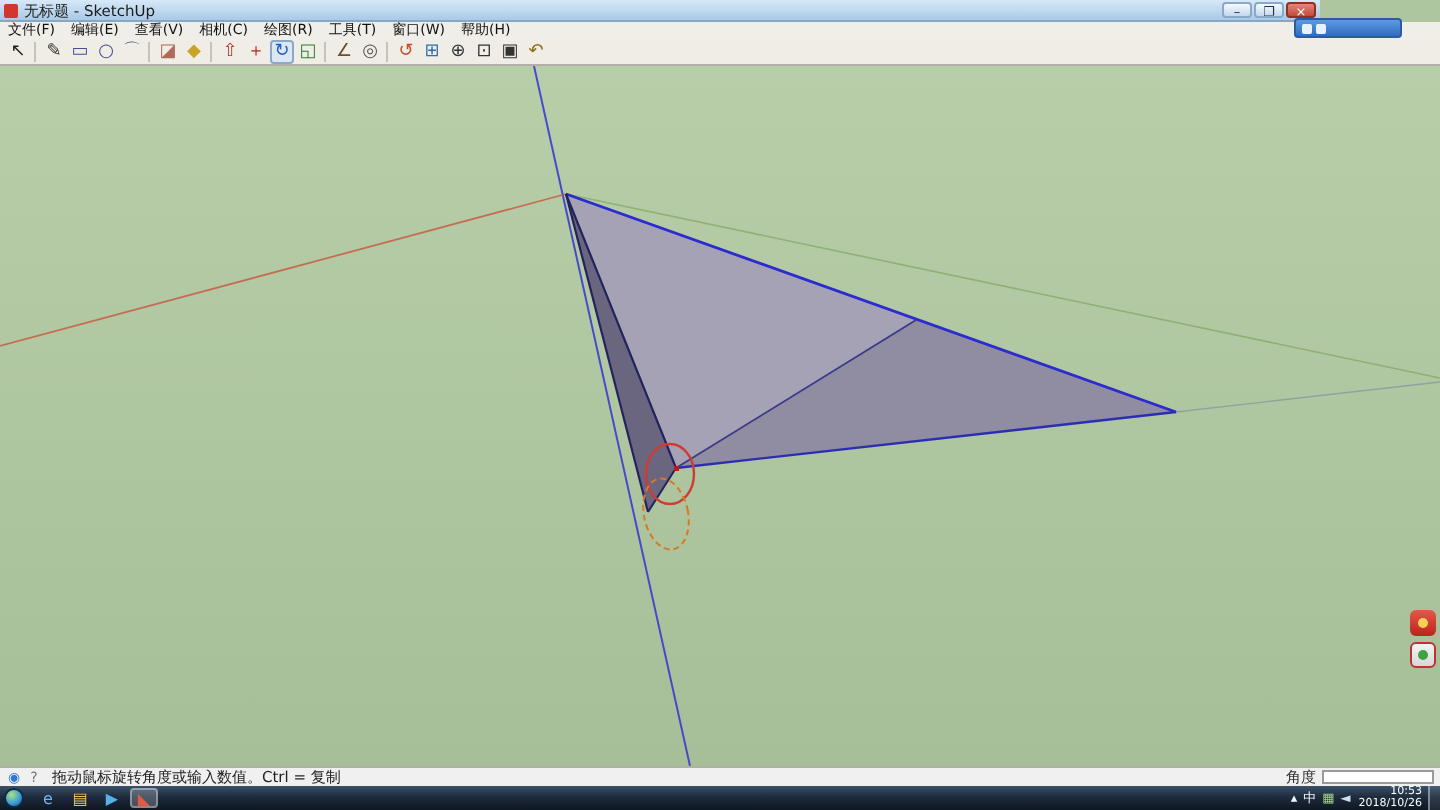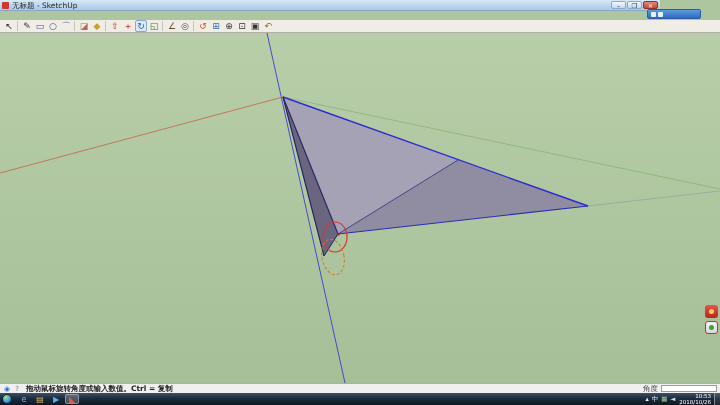--- a/index.html
+++ b/index.html
@@ -44,21 +44,21 @@
   .ad-icon.a1{background:linear-gradient(#e8564a,#b8251c);}
   .ad-icon.a1::after{content:"";position:absolute;left:4px;top:4px;width:5px;height:5px;border-radius:50%;background:#f7d05a;}
   .ad-icon.a2{background:linear-gradient(#f3f3f3,#d8d8d8);border:1px solid #b33;box-sizing:border-box;}
   .ad-icon.a2::after{content:"";position:absolute;left:3px;top:3px;width:5px;height:5px;border-radius:50%;background:#3fa13f;}
 
   
   .statusbar{position:absolute;left:0;top:383px;width:720px;height:10px;background:#f0f0f0;
     border-top:1px solid #b2afa7;display:flex;align-items:center;font-size:7.5px;color:#222;box-sizing:border-box;padding:0 3px;}
   .sb-icon{display:inline-flex;width:8px;height:8px;align-items:center;justify-content:center;
     font-size:7px;margin-right:2px;color:#2e77d0;}
-  .sb-hint{margin-left:3px;white-space:nowrap;font-weight:bold;}
+  .sb-hint{margin-left:3px;white-space:nowrap;}
   .sb-spacer{flex:1;}
   .sb-label{margin-right:3px;color:#333;}
   .sb-input{width:56px;height:7px;font-size:6.5px;border:1px solid #9a9a9a;background:#fff;box-sizing:border-box;padding:0 2px;}
 
   
   .taskbar{position:absolute;left:0;top:393px;width:720px;height:12px;
     background:linear-gradient(#3b5068,#1e2c3d 45%,#0e1722);display:flex;align-items:center;box-sizing:border-box;}
   .start-orb{width:10px;height:10px;border-radius:50%;margin:0 3px 0 2px;
     background:radial-gradient(circle at 35% 30%,#aee27c,#3f9dd8 55%,#1a4f8a);border:1px solid #0d2a47;box-sizing:border-box;}
   .tb-app{width:14px;height:10px;display:flex;align-items:center;justify-content:center;font-size:8px;
@@ -79,20 +79,30 @@
   <div class="titlebar">
     <span class="app-icon"></span>
     <span class="title-text">无标题 - SketchUp</span>
     <span class="win-controls">
       <span class="win-btn">–</span>
       <span class="win-btn">❐</span>
       <span class="win-btn close">×</span>
     </span>
   </div>
 
+  <div class="menubar">
+    <span class="menu-item">文件(F)</span>
+    <span class="menu-item">编辑(E)</span>
+    <span class="menu-item">查看(V)</span>
+    <span class="menu-item">相机(C)</span>
+    <span class="menu-item">绘图(R)</span>
+    <span class="menu-item">工具(T)</span>
+    <span class="menu-item">窗口(W)</span>
+    <span class="menu-item">帮助(H)</span>
+  </div>
 
   <div class="toolbar">
     <span class="tbi" style="color:#222222">↖</span>
     <span class="tbsep"></span>
     <span class="tbi" style="color:#333333">✎</span>
     <span class="tbi" style="color:#44528c">▭</span>
     <span class="tbi" style="color:#44528c">○</span>
     <span class="tbi" style="color:#44528c">⌒</span>
     <span class="tbsep"></span>
     <span class="tbi" style="color:#b06a5a">◪</span>

